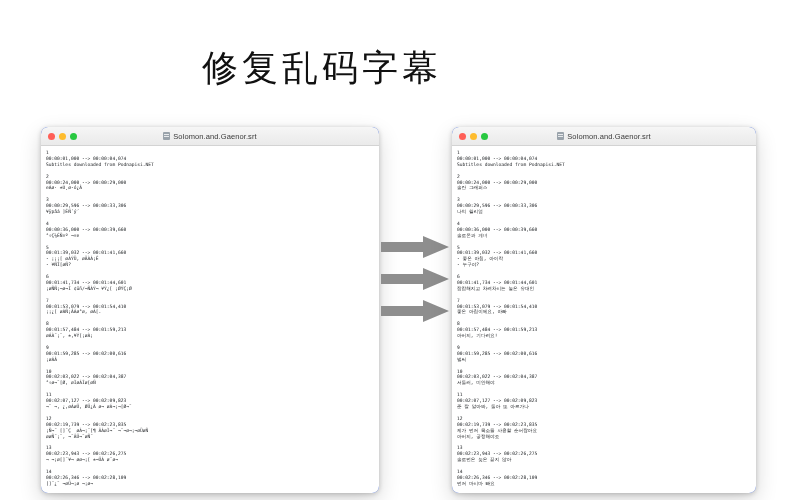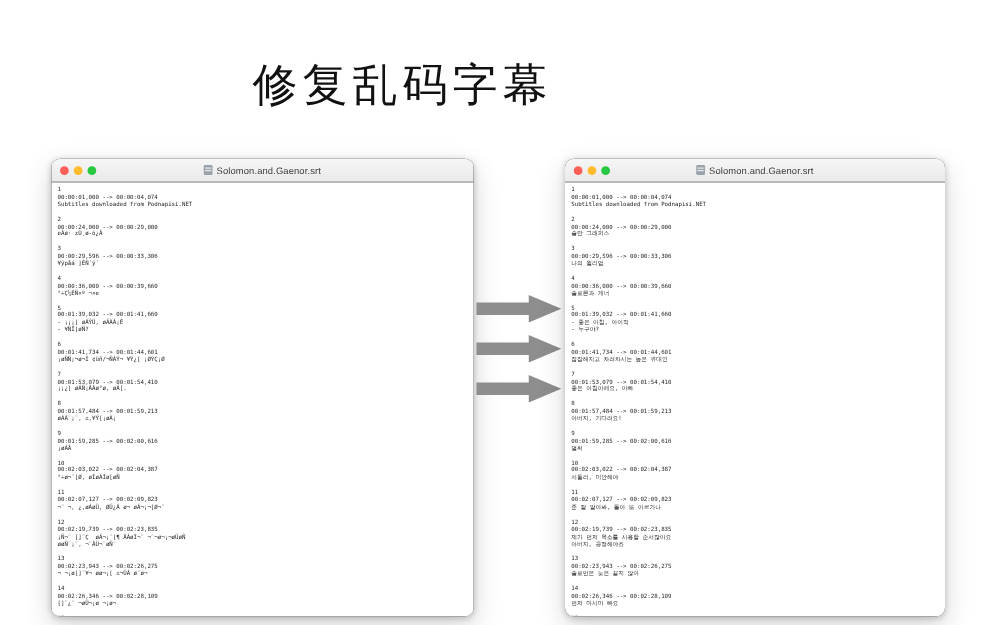--- a/index.html
+++ b/index.html
@@ -27,21 +27,21 @@
     font-weight: 400;
     letter-spacing: 4px;
     color: #111111;
     line-height: 44px;
     white-space: nowrap;
   }
 
   
   .window {
     position: absolute;
-    background: #404040;
+    background: #1d4ed8;
     border-radius: 7px;
     box-shadow: 0 1px 5px rgba(0,0,0,0.22), 0 8px 22px rgba(0,0,0,0.16);
     overflow: hidden;
     display: flex;
     flex-direction: column;
   }
   .window-left  { left: 41px;  top: 127px; width: 338px; height: 366px; }
   .window-right { left: 452px; top: 127px; width: 304px; height: 366px; }
 
   .titlebar {

